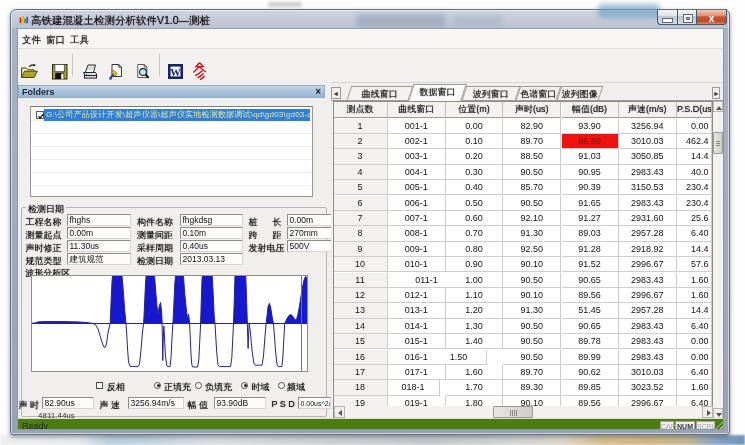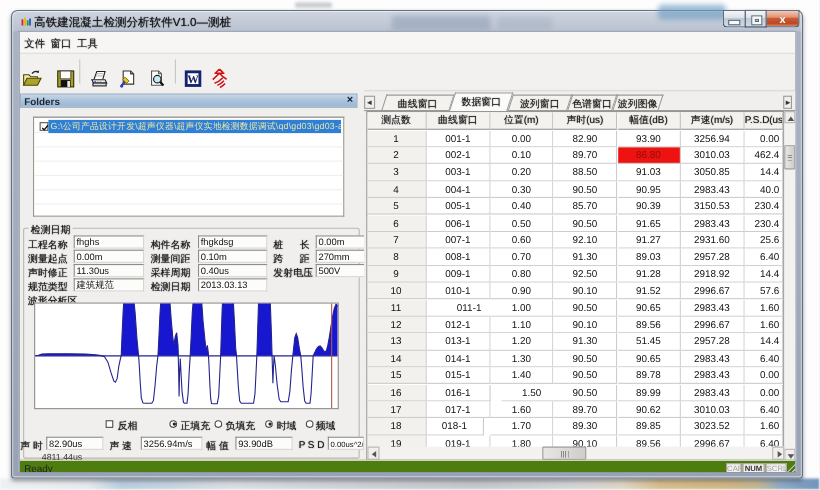--- a/index.html
+++ b/index.html
@@ -376,21 +376,21 @@
           <div class="cell" style="left:343.5px;top:216.7px;width:34.5px;text-align:right;padding-right:2px">6.40</div>
           <div class="cell c0" style="left:0px;top:232.1px;width:54px">15</div>
           <div class="cell" style="left:54px;top:232.1px;width:58.5px">015-1</div>
           <div class="cell" style="left:112.5px;top:232.1px;width:56.80000000000001px">1.40</div>
           <div class="cell" style="left:169.3px;top:232.1px;width:58.69999999999999px">90.50</div>
           <div class="cell" style="left:228px;top:232.1px;width:57px">89.78</div>
           <div class="cell" style="left:285px;top:232.1px;width:58.5px">2983.43</div>
           <div class="cell" style="left:343.5px;top:232.1px;width:34.5px;text-align:right;padding-right:2px">0.00</div>
           <div class="cell c0" style="left:0px;top:247.5px;width:54px">16</div>
           <div class="cell" style="left:54px;top:247.5px;width:58.5px">016-1</div>
-          <div class="cell" style="left:122px;top:247.5px;width:56.80000000000001px">1.50</div>
+          <div class="cell" style="left:97px;top:247.5px;width:56.80000000000001px">1.50</div>
           <div class="cell" style="left:169.3px;top:247.5px;width:58.69999999999999px">90.50</div>
           <div class="cell" style="left:228px;top:247.5px;width:57px">89.99</div>
           <div class="cell" style="left:285px;top:247.5px;width:58.5px">2983.43</div>
           <div class="cell" style="left:343.5px;top:247.5px;width:34.5px;text-align:right;padding-right:2px">0.00</div>
           <div class="cell c0" style="left:0px;top:262.9px;width:54px">17</div>
           <div class="cell" style="left:54px;top:262.9px;width:58.5px">017-1</div>
           <div class="cell" style="left:112.5px;top:262.9px;width:56.80000000000001px">1.60</div>
           <div class="cell" style="left:169.3px;top:262.9px;width:58.69999999999999px">89.70</div>
           <div class="cell" style="left:228px;top:262.9px;width:57px">90.62</div>
           <div class="cell" style="left:285px;top:262.9px;width:58.5px">3010.03</div>

